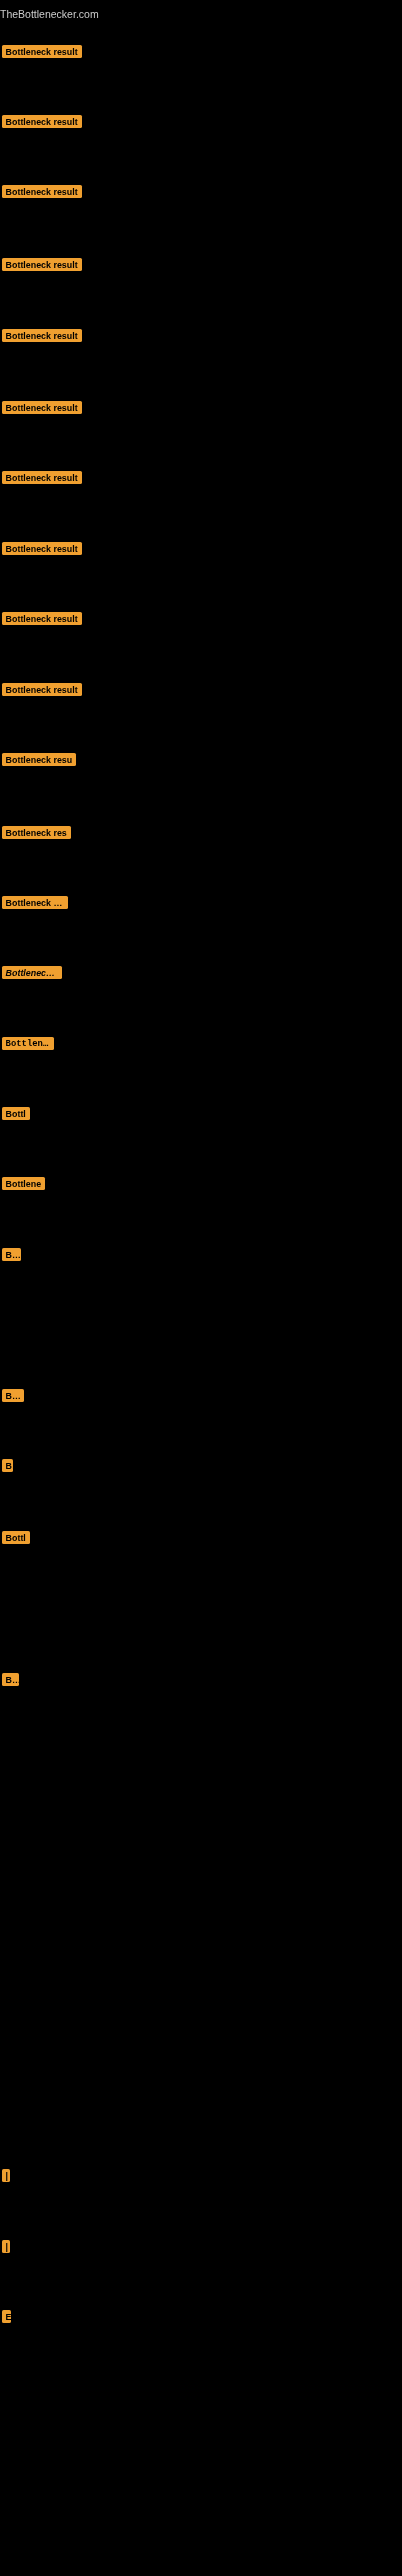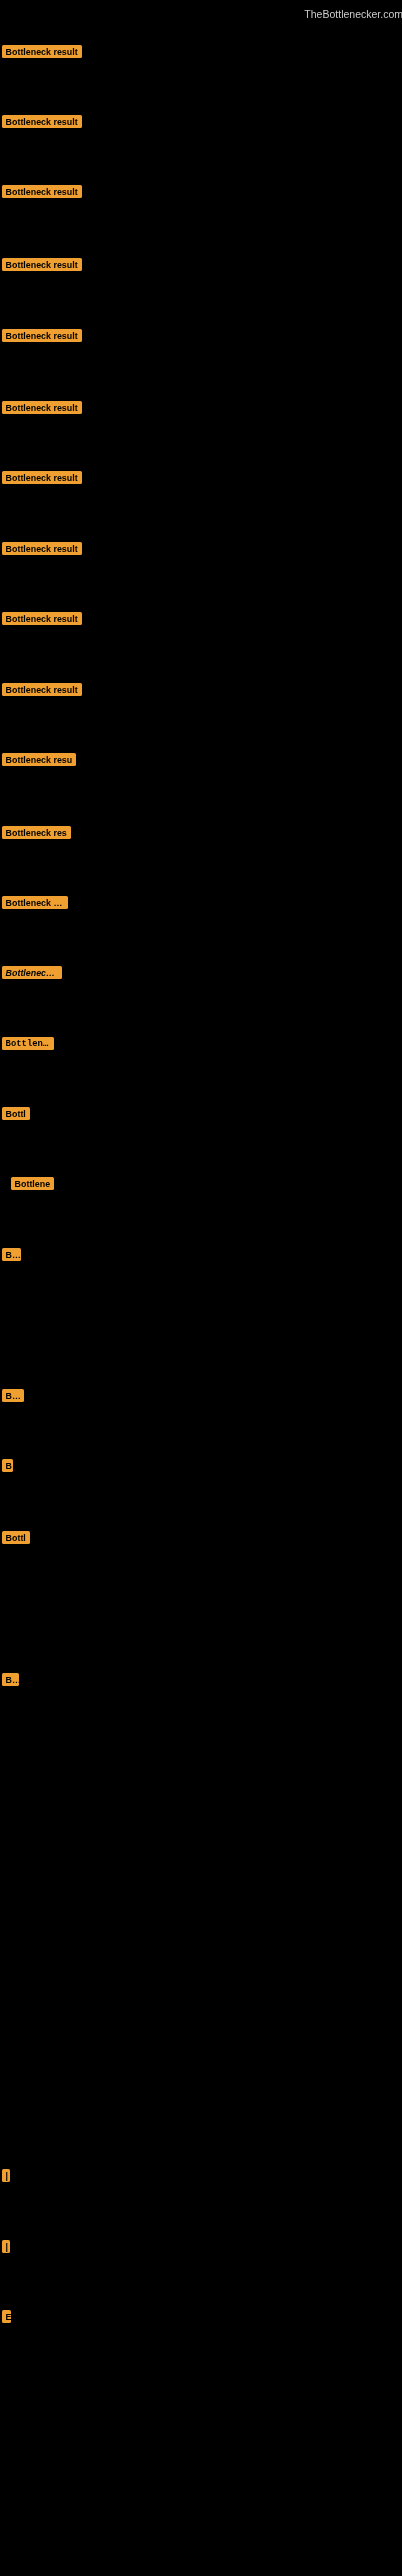--- a/index.html
+++ b/index.html
@@ -4,21 +4,21 @@
   <style>
     * { margin: 0; padding: 0; box-sizing: border-box; }
     body {
       width: 403px;
       min-height: 2576px;
       background-color: #000000;
       font-family: Arial, sans-serif;
       position: relative;
     }
     .site-title {
-      text-align: right;
+      text-align: left;
       color: #cccccc;
       font-size: 10.5px;
       padding: 4.8px 0;
       position: absolute;
       top: 3.2px;
       left: 0;
       right: 0;
     }
     .badge {
       display: inline-block;
@@ -52,21 +52,21 @@
 <div class="badge-item" style="top: 471px; max-width: 92px;"><span class="badge" style="max-width: 92px;">Bottleneck result</span></div>
 <div class="badge-item" style="top: 542px; max-width: 89px;"><span class="badge" style="max-width: 89px;">Bottleneck result</span></div>
 <div class="badge-item" style="top: 612px; max-width: 85px;"><span class="badge" style="max-width: 85px;">Bottleneck result</span></div>
 <div class="badge-item" style="top: 683px; max-width: 81px;"><span class="badge" style="max-width: 81px;">Bottleneck result</span></div>
 <div class="badge-item" style="top: 753px; max-width: 76px;"><span class="badge" style="max-width: 76px;">Bottleneck resu</span></div>
 <div class="badge-item" style="top: 826px; max-width: 71px;"><span class="badge" style="max-width: 71px;">Bottleneck res</span></div>
 <div class="badge-item" style="top: 896px; max-width: 66px;"><span class="badge" style="max-width: 66px;">Bottleneck res</span></div>
 <div class="badge-item" style="top: 966px; max-width: 60px; font-style: italic;"><span class="badge" style="max-width: 60px;">Bottleneck re</span></div>
 <div class="badge-item" style="top: 1037px; max-width: 52px; font-family: Liberation Mono, monospace;"><span class="badge" style="max-width: 52px;">Bottleneck</span></div>
 <div class="badge-item" style="top: 1107px; max-width: 42px;"><span class="badge" style="max-width: 42px;">Bottl</span></div>
-<div class="badge-item" style="top: 1177px; max-width: 47px;"><span class="badge" style="max-width: 47px; margin-left: 9px;">Bottlene</span></div>
+<div class="badge-item" style="top: 1177px; max-width: 47px;"><span class="badge" style="max-width: 47px;">Bottlene</span></div>
 <div class="badge-item" style="top: 1248px; max-width: 19.3px;"><span class="badge" style="max-width: 19.3px;">Bo</span></div>
 <div class="badge-item" style="top: 1389px; max-width: 22.5px;"><span class="badge" style="max-width: 22.5px;">Bot</span></div>
 <div class="badge-item" style="top: 1459px; max-width: 11.3px;"><span class="badge" style="max-width: 11.3px;">B</span></div>
 <div class="badge-item" style="top: 1531px; max-width: 32px;"><span class="badge" style="max-width: 32px;">Bottl</span></div>
 <div class="badge-item" style="top: 1673px; max-width: 17.7px;"><span class="badge" style="max-width: 17.7px;">Bo</span></div>
 <div class="badge-item" style="top: 2169px; max-width: 8px;"><span class="badge" style="max-width: 8px;">|</span></div>
 <div class="badge-item" style="top: 2240px; max-width: 8px;"><span class="badge" style="max-width: 8px;">|</span></div>
 <div class="badge-item" style="top: 2310px; max-width: 9.7px;"><span class="badge" style="max-width: 9.7px;">E</span></div>
 
 

